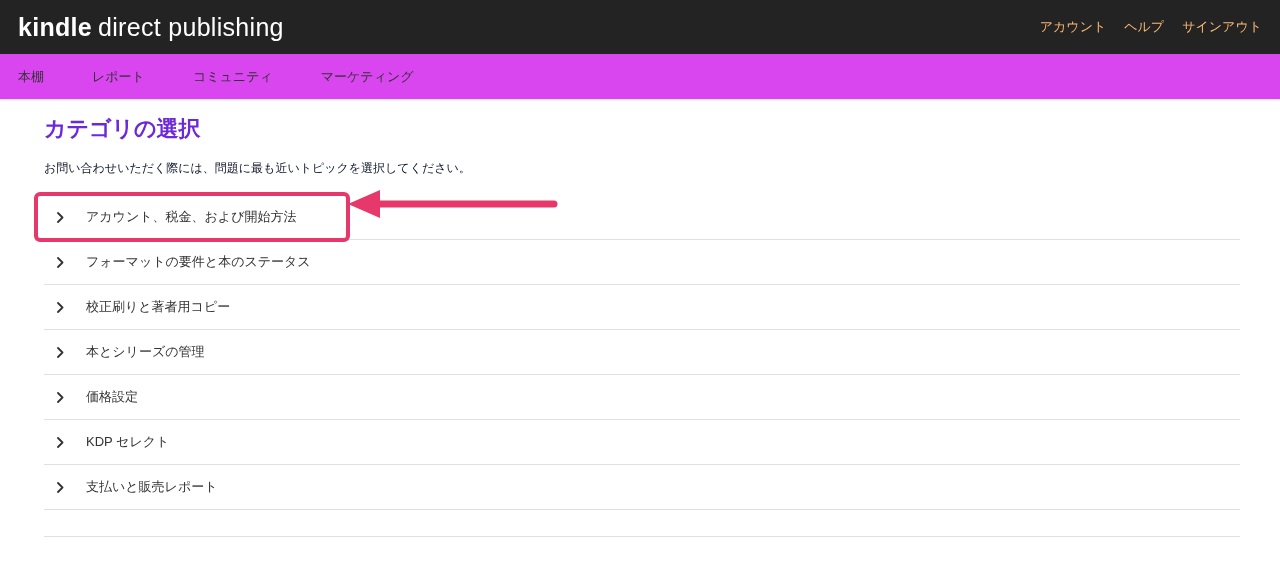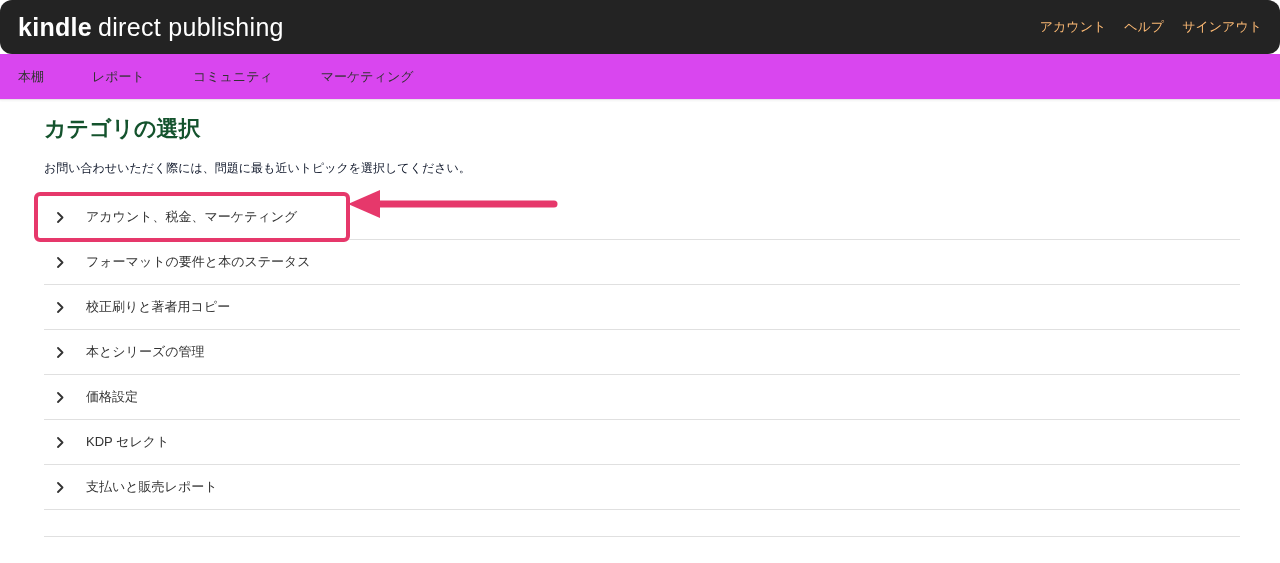--- a/index.html
+++ b/index.html
@@ -14,21 +14,20 @@
       height: 563px;
       overflow: hidden;
     }
     .top-header {
       background: #232323;
       height: 54px;
       display: flex;
       align-items: center;
       justify-content: space-between;
       padding: 0 18px;
-      border-radius: 12px;
     }
     .logo {
       color: #ffffff;
       font-size: 25px;
       font-weight: 300;
       letter-spacing: 0.3px;
       display: flex;
       align-items: baseline;
     }
     .logo-kindle {
@@ -61,21 +60,21 @@
       font-size: 13px;
       margin-right: 48px;
       cursor: pointer;
     }
     .content {
       padding: 14px 40px 0 44px;
     }
     .page-title {
       font-size: 22px;
       font-weight: 700;
-      color: #14532d;
+      color: #6d28d9;
       margin-bottom: 16px;
     }
     .page-subtitle {
       font-size: 12px;
       color: #0f172a;
       margin-bottom: 18px;
     }
     .category-list {
       width: 100%;
     }
@@ -152,21 +151,21 @@
 
   <div class="category-list">
 
     <div class="category-item" style="position:relative;">
       <div class="highlight-box"></div>
       <span class="chevron">
         <svg viewBox="0 0 7 11" fill="none">
             <path d="M1 1 L5.5 5.5 L1 10" stroke="#333" stroke-width="1.8" stroke-linecap="round" stroke-linejoin="round"></path>
           </svg>
       </span>
-      <span class="category-label">アカウント、税金、マーケティング</span>
+      <span class="category-label">アカウント、税金、および開始方法</span>
     </div>
 
     <div class="category-item">
       <span class="chevron">
         <svg viewBox="0 0 7 11" fill="none">
             <path d="M1 1 L5.5 5.5 L1 10" stroke="#333" stroke-width="1.8" stroke-linecap="round" stroke-linejoin="round"></path>
           </svg>
       </span>
       <span class="category-label">フォーマットの要件と本のステータス</span>
     </div>

